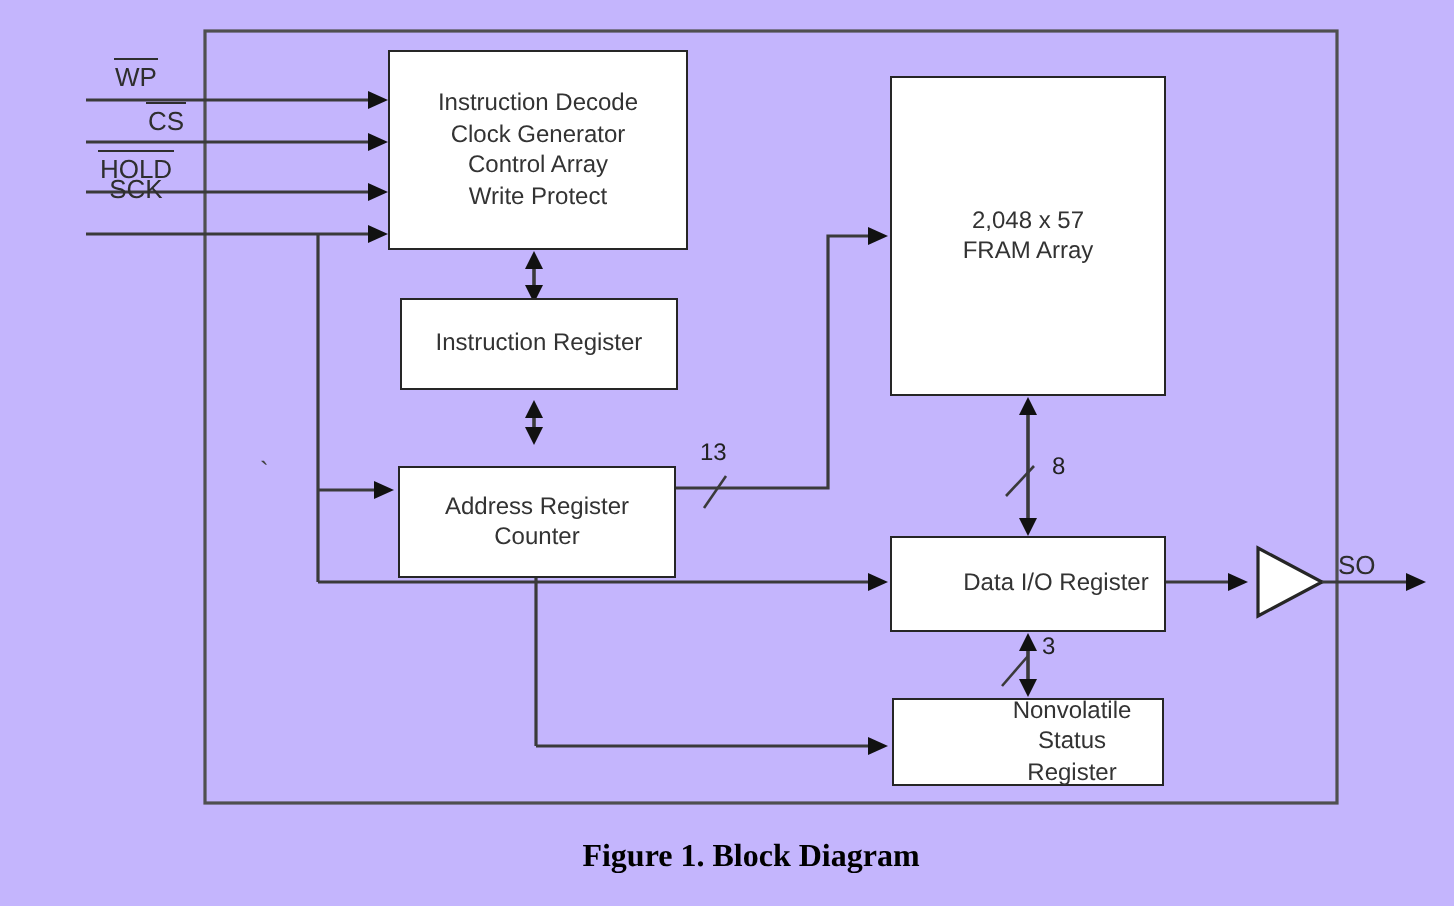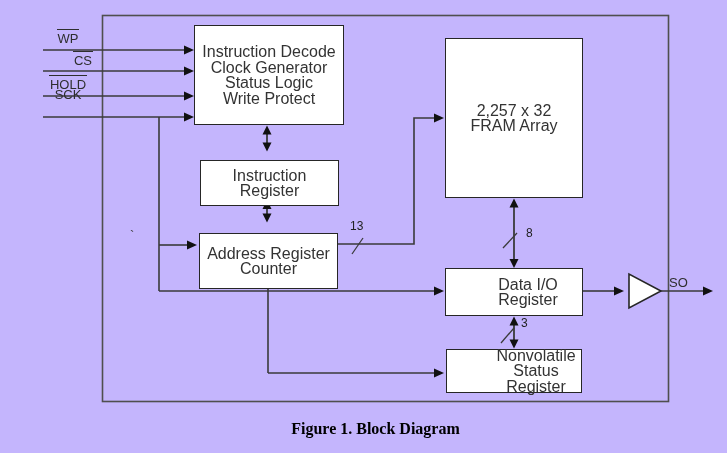--- a/index.html
+++ b/index.html
@@ -19,21 +19,21 @@
   .box {
     position: absolute;
     box-sizing: border-box;
     background: #ffffff;
     border: 1.5px solid #262626;
     display: flex;
     flex-direction: column;
     align-items: center;
     justify-content: center;
     text-align: center;
-    font-size: 16px;
+    font-size: 12px;
     line-height: 15.5px;
     color: #333333;
   }
   .pin-label {
     position: absolute;
     left: 43px;
     width: 50px;
     text-align: center;
     font-size: 13px;
     color: #2e2e2e;
@@ -155,35 +155,35 @@
   <div class="pin-label" style="top:75px;">
     <span class="pin-text overlined">HOLD</span>
   </div>
   <div class="pin-label" style="top:86px;">
     <span class="pin-text">SCK</span>
   </div>
 
   <div class="box" style="left:194px; top:25px; width:150px; height:100px;">
     <div>Instruction Decode</div>
     <div>Clock Generator</div>
-    <div>Status Logic</div>
+    <div>Control Array</div>
     <div>Write Protect</div>
   </div>
 
-  <div class="box" style="left:200px; top:160px; width:139px; height:46px;">
+  <div class="box" style="left:200px; top:149px; width:139px; height:46px;">
     <div>Instruction Register</div>
   </div>
 
   <div class="box" style="left:199px; top:233px; width:139px; height:56px;">
     <div>Address Register</div>
     <div>Counter</div>
   </div>
 
   <div class="box" style="left:445px; top:38px; width:138px; height:160px;">
-    <div>2,257 x 32</div>
+    <div>2,048 x 57</div>
     <div>FRAM Array</div>
   </div>
 
   <div class="box" style="left:445px; top:268px; width:138px; height:48px;padding-left:28px;">
     <div>Data I/O Register</div>
   </div>
 
   <div class="box" style="left:446px; top:349px; width:136px; height:44px;padding-left:44px;">
     <div>Nonvolatile Status</div>
     <div>Register</div>

